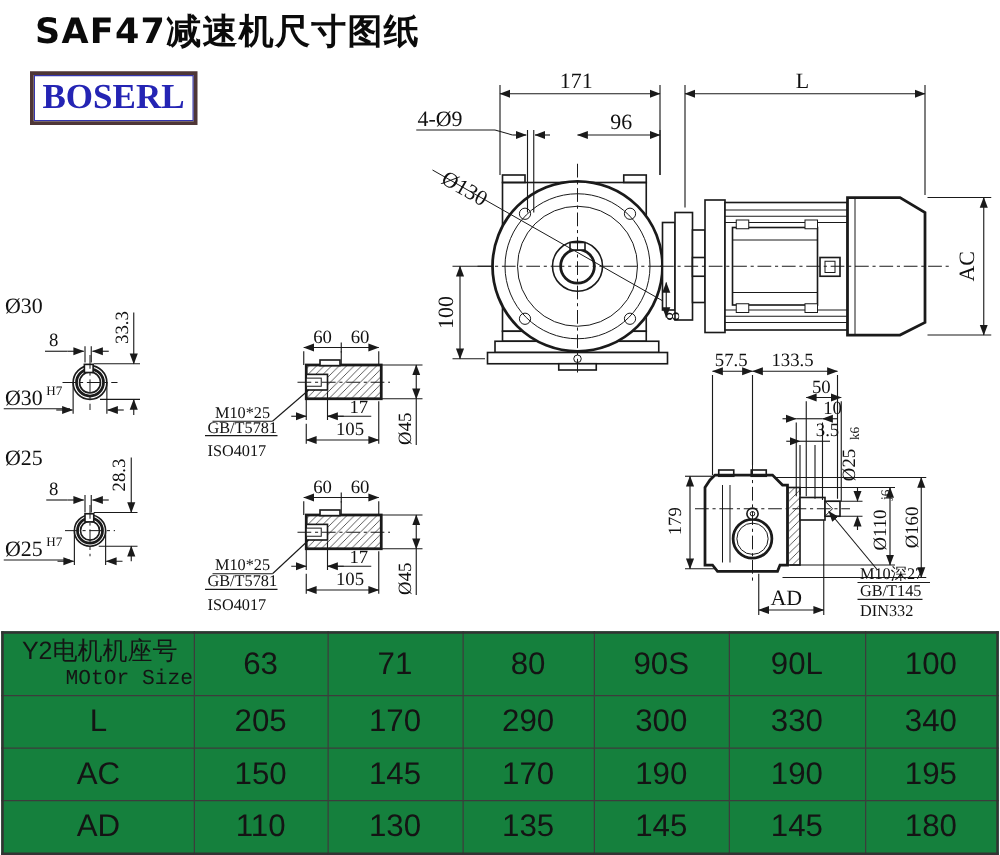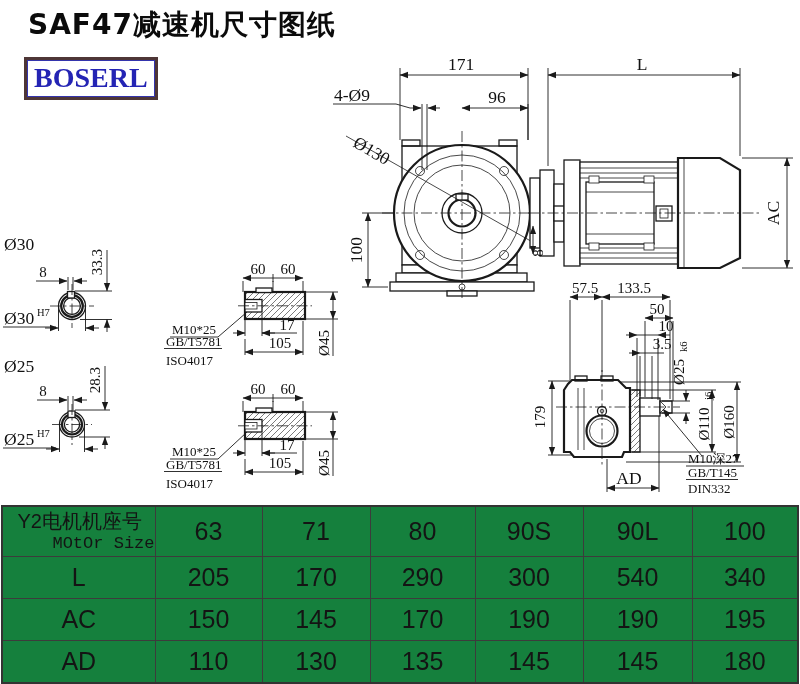--- a/index.html
+++ b/index.html
@@ -375,21 +375,21 @@
       <td>90S</td>
       <td>90L</td>
       <td>100</td>
     </tr>
     <tr class="drow">
       <td>L</td>
       <td>205</td>
       <td>170</td>
       <td>290</td>
       <td>300</td>
-      <td>540</td>
+      <td>330</td>
       <td>340</td>
     </tr>
     <tr class="drow">
       <td>AC</td>
       <td>150</td>
       <td>145</td>
       <td>170</td>
       <td>190</td>
       <td>190</td>
       <td>195</td>

